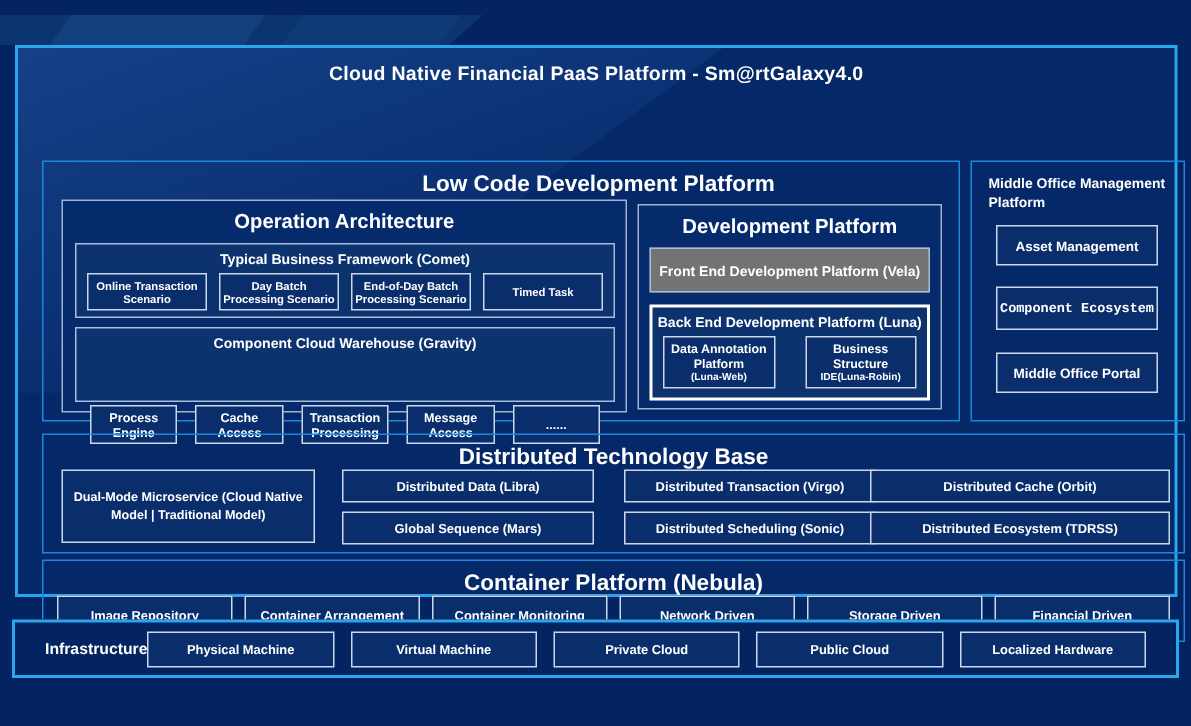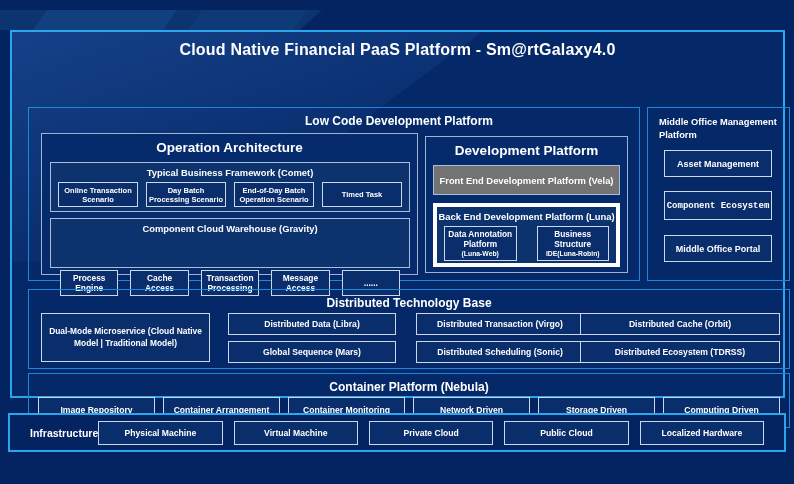--- a/index.html
+++ b/index.html
@@ -10,29 +10,29 @@
   .decor-band { position:absolute; left:0; top:10px; width:322px; height:20px; background:#0C346F;
                 clip-path:polygon(0 0,100% 0,93% 100%,0 100%); }
   .decor-streak1 { position:absolute; left:40px; top:10px; width:130px; height:20px; background:#123F7D; transform:skewX(-35deg); }
   .decor-streak2 { position:absolute; left:195px; top:10px; width:105px; height:20px; background:#0F3A78; transform:skewX(-35deg); }
 
   .main-box { position:absolute; left:10px; top:30px; width:775px; height:368px;
               border:2px solid #2BA6EC; background:#052968; }
   .main-glow { position:absolute; left:0; top:0; width:470px; height:230px;
                background:linear-gradient(160deg, rgba(38,88,168,0.50), rgba(38,88,168,0.0) 75%);
                clip-path:polygon(0 0,100% 0,34% 100%,0 100%); pointer-events:none; }
-  .main-title { position:absolute; left:0; right:0; top:9px; text-align:center; font-size:16px; letter-spacing:.2px; }
+  .main-title { position:absolute; left:0; right:0; top:9px; text-align:center; font-size:13px; letter-spacing:.2px; }
 
   .section { position:absolute; border:1px solid #1C87DC; background:transparent; }
   .sec-lowcode   { left:16px;  top:75px;  width:612px; height:174px; }
   .sec-midoffice { left:635px; top:75px;  width:143px; height:174px; }
   .sec-dist      { left:16px;  top:257px; width:762px; height:80px;padding-left:48px; }
   .sec-container { left:16px;  top:341px; width:762px; height:55px; }
 
-  .sec-label { position:absolute; left:0; right:0; top:6px; text-align:center; font-size:12px; }
+  .sec-label { position:absolute; left:0; right:0; top:6px; text-align:center; font-size:15px; }
   .lc-label  { padding-left:130px; }
 
   .panel { position:absolute; border:1px solid #9FB3D1; background:#062B6C; }
   .panel-oparch { left:12px;  top:25px; width:377px; height:142px; }
   .panel-dev    { left:396px; top:28px; width:203px; height:137px; }
   .panel-title { text-align:center; padding-top:6px; font-size:13.5px; }
 
   .subpanel { position:absolute; border:1px solid #A9BCD8; background:#0D336F; }
   .sp-typical   { left:8px; top:28px; width:360px; height:50px; }
   .sp-component { left:8px; top:84px; width:360px; height:50px; }
@@ -40,21 +40,21 @@
 
   .leaf-row { display:flex; gap:8px; padding:4px 7px 0; }
   .leaf-row5 { gap:12px; padding:4px 9px 0;margin-top:32px; }
   .leaf { flex:1; border:1px solid #CBD8EC; background:#0A2E6C; display:flex; align-items:center;
           justify-content:center; text-align:center; }
   .leaf-s  { height:25px; font-size:7.5px; line-height:1.2; }
   .leaf-m  { height:26px; font-size:8.4px; line-height:1.2; }
 
   .fe-box { position:absolute; left:7px; top:28px; width:187px; height:30px; border:1px solid #A9BCD8;
             background:#737373; display:flex; align-items:center; justify-content:center; font-size:9.4px; text-align:center; }
-  .be-box { position:absolute; left:7px; top:66px; width:187px; height:64px; border:4px solid #ffffff; background:#0D336F; }
+  .be-box { position:absolute; left:7px; top:66px; width:187px; height:64px; border:2px solid #ffffff; background:#0D336F; }
   .be-row { display:flex; gap:20px; padding:4px 7px 0; }
   .be-leaf { flex:1; height:35px; border:1px solid #CBD8EC; background:#0A2E6C; display:flex; flex-direction:column;
              align-items:center; justify-content:center; text-align:center; }
   .be-main { font-size:8.3px; line-height:1.25; }
   .be-sub  { font-size:6.8px; line-height:1.2; }
 
   .mo-title { padding:8px 8px 0 11px; font-size:9.3px; line-height:1.35; }
   .mo-box { position:absolute; left:16px; width:108px; border:1px solid #CBD8EC; background:#0A2E6C;
             display:flex; align-items:center; justify-content:center; font-size:9px; text-align:center; }
   .mo-1 { top:42px;  height:27px; }
@@ -93,21 +93,21 @@
     <div class="sec-label lc-label">Low Code Development Platform</div>
 
     <div class="panel panel-oparch">
       <div class="panel-title">Operation Architecture</div>
 
       <div class="subpanel sp-typical">
         <div class="sp-label">Typical Business Framework (Comet)</div>
         <div class="leaf-row">
           <div class="leaf leaf-s">Online Transaction Scenario</div>
           <div class="leaf leaf-s">Day Batch Processing Scenario</div>
-          <div class="leaf leaf-s">End-of-Day Batch Operation Scenario</div>
+          <div class="leaf leaf-s">End-of-Day Batch Processing Scenario</div>
           <div class="leaf leaf-s">Timed Task</div>
         </div>
       </div>
 
       <div class="subpanel sp-component">
         <div class="sp-label">Component Cloud Warehouse (Gravity)</div>
         <div class="leaf-row leaf-row5">
           <div class="leaf leaf-m">Process Engine</div>
           <div class="leaf leaf-m">Cache Access</div>
           <div class="leaf leaf-m">Transaction Processing</div>
@@ -155,21 +155,21 @@
   </div>
 
   <div class="section sec-container">
     <div class="sec-label">Container Platform (Nebula)</div>
     <div class="cont-row">
       <div class="leaf">Image Repository</div>
       <div class="leaf">Container Arrangement</div>
       <div class="leaf">Container Monitoring</div>
       <div class="leaf">Network Driven</div>
       <div class="leaf">Storage Driven</div>
-      <div class="leaf">Computing Driven</div>
+      <div class="leaf">Financial Driven</div>
     </div>
   </div>
 </div>
 
 <div class="sec-infra">
   <div class="infra-label">Infrastructure</div>
   <div class="infra-row">
     <div class="leaf">Physical Machine</div>
     <div class="leaf">Virtual Machine</div>
     <div class="leaf">Private Cloud</div>

